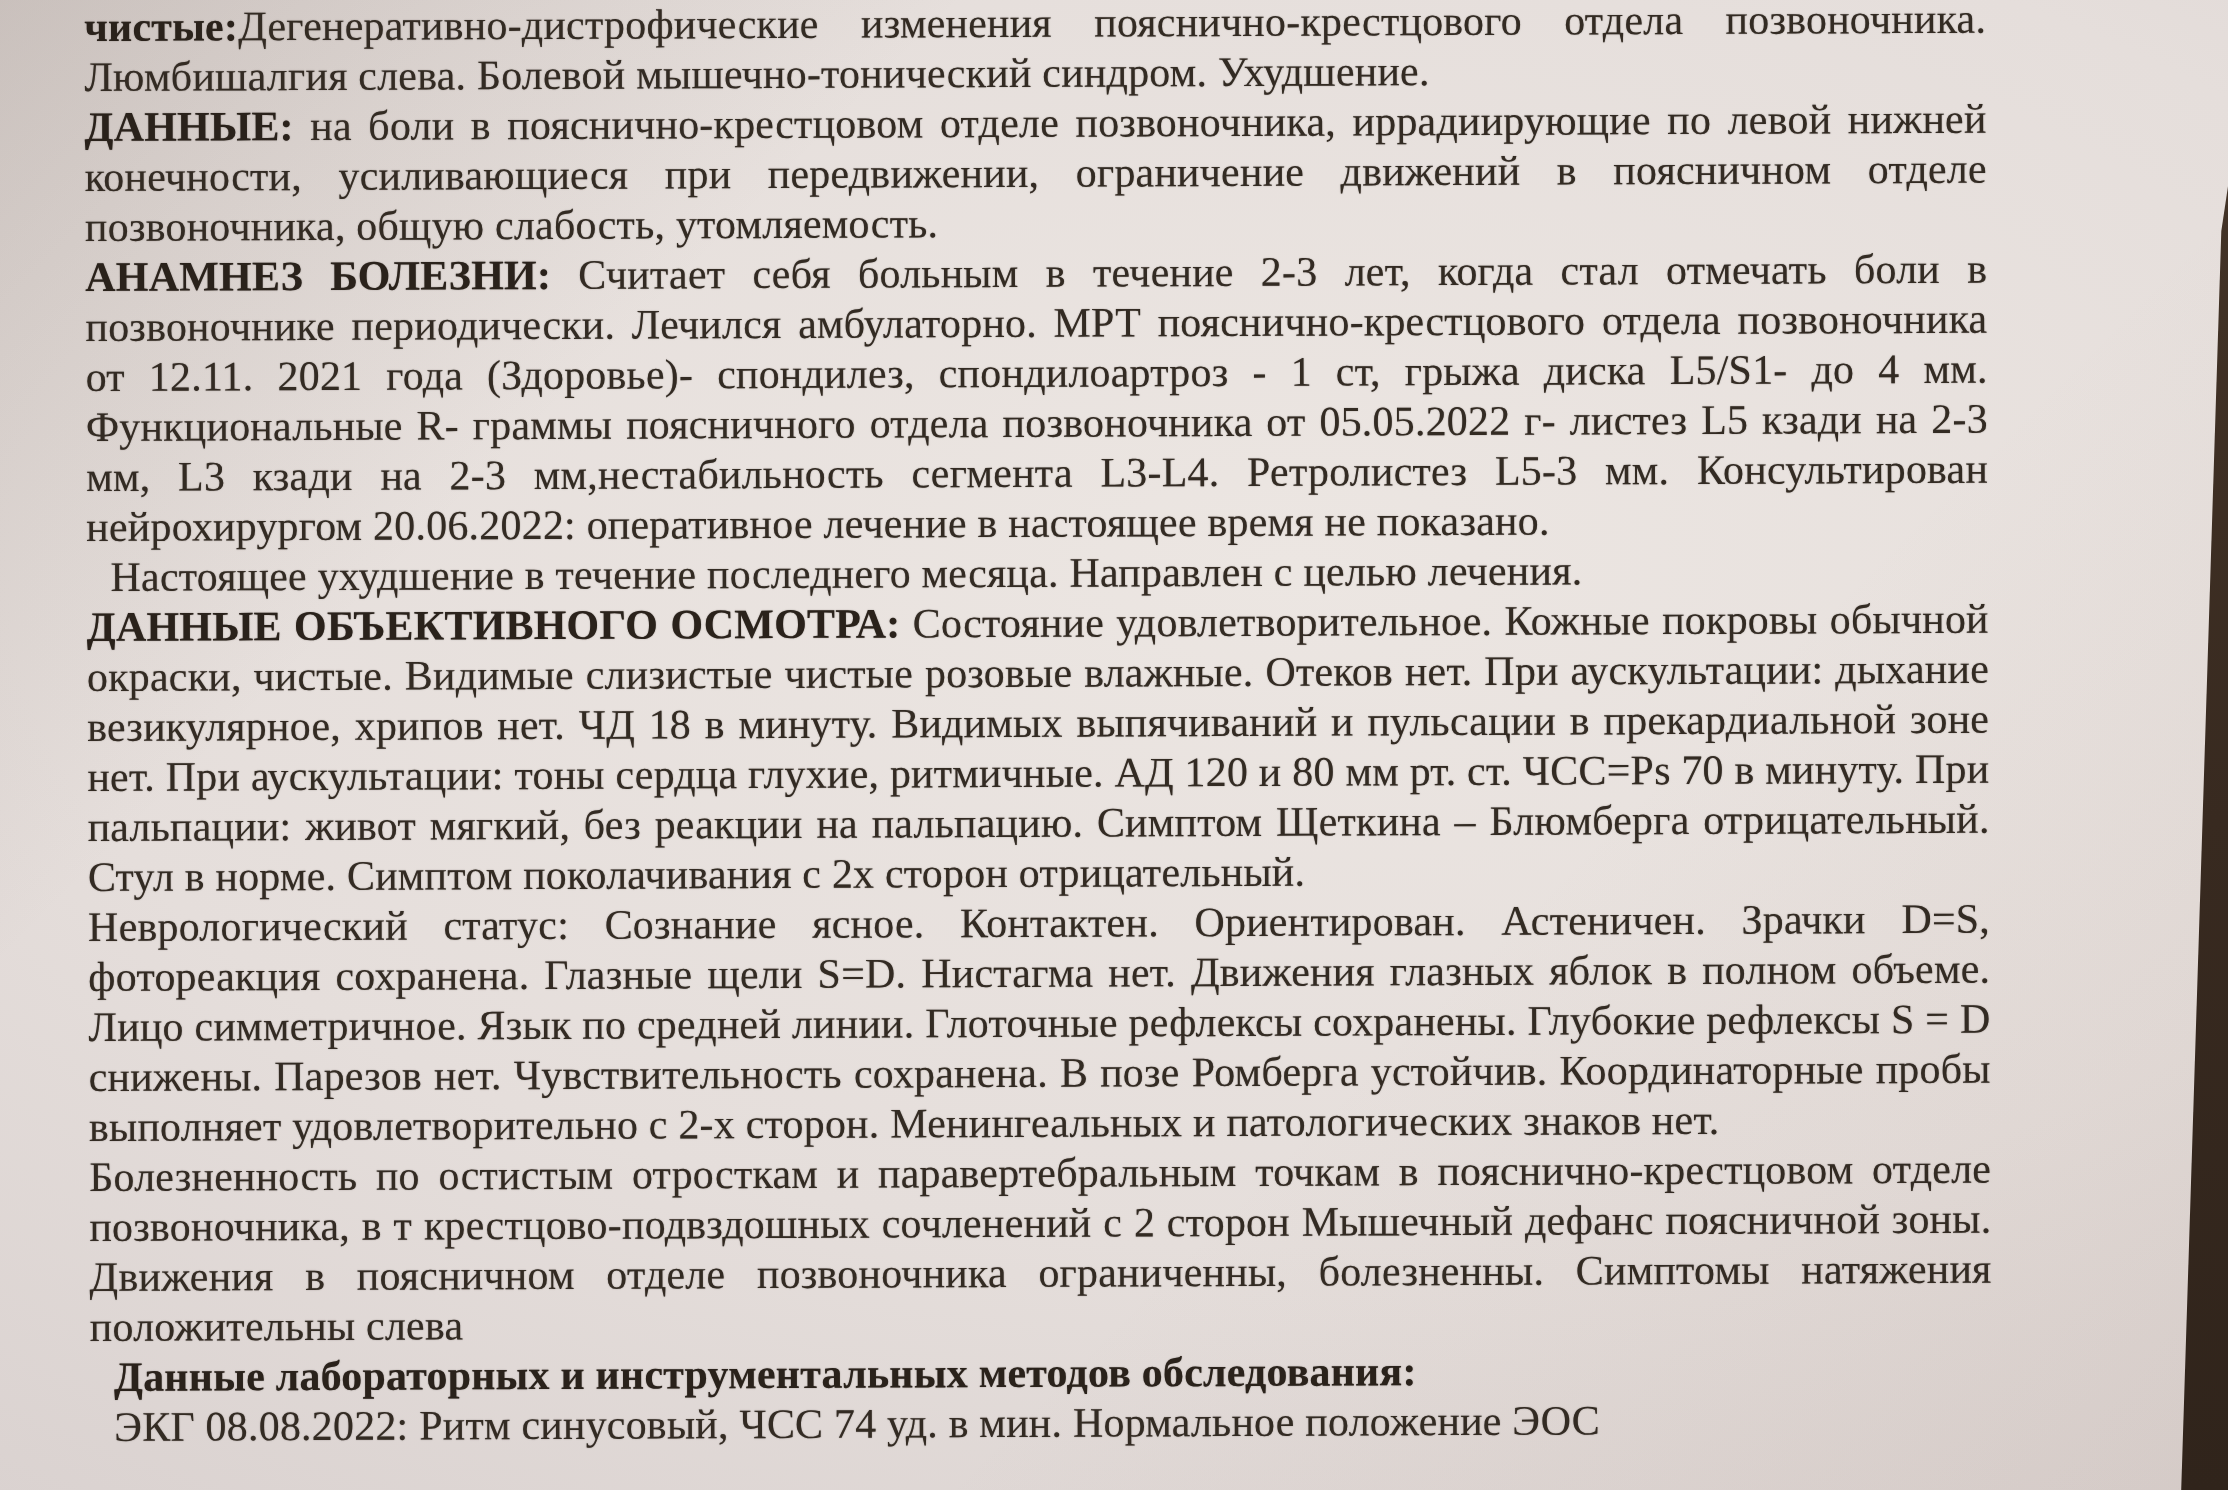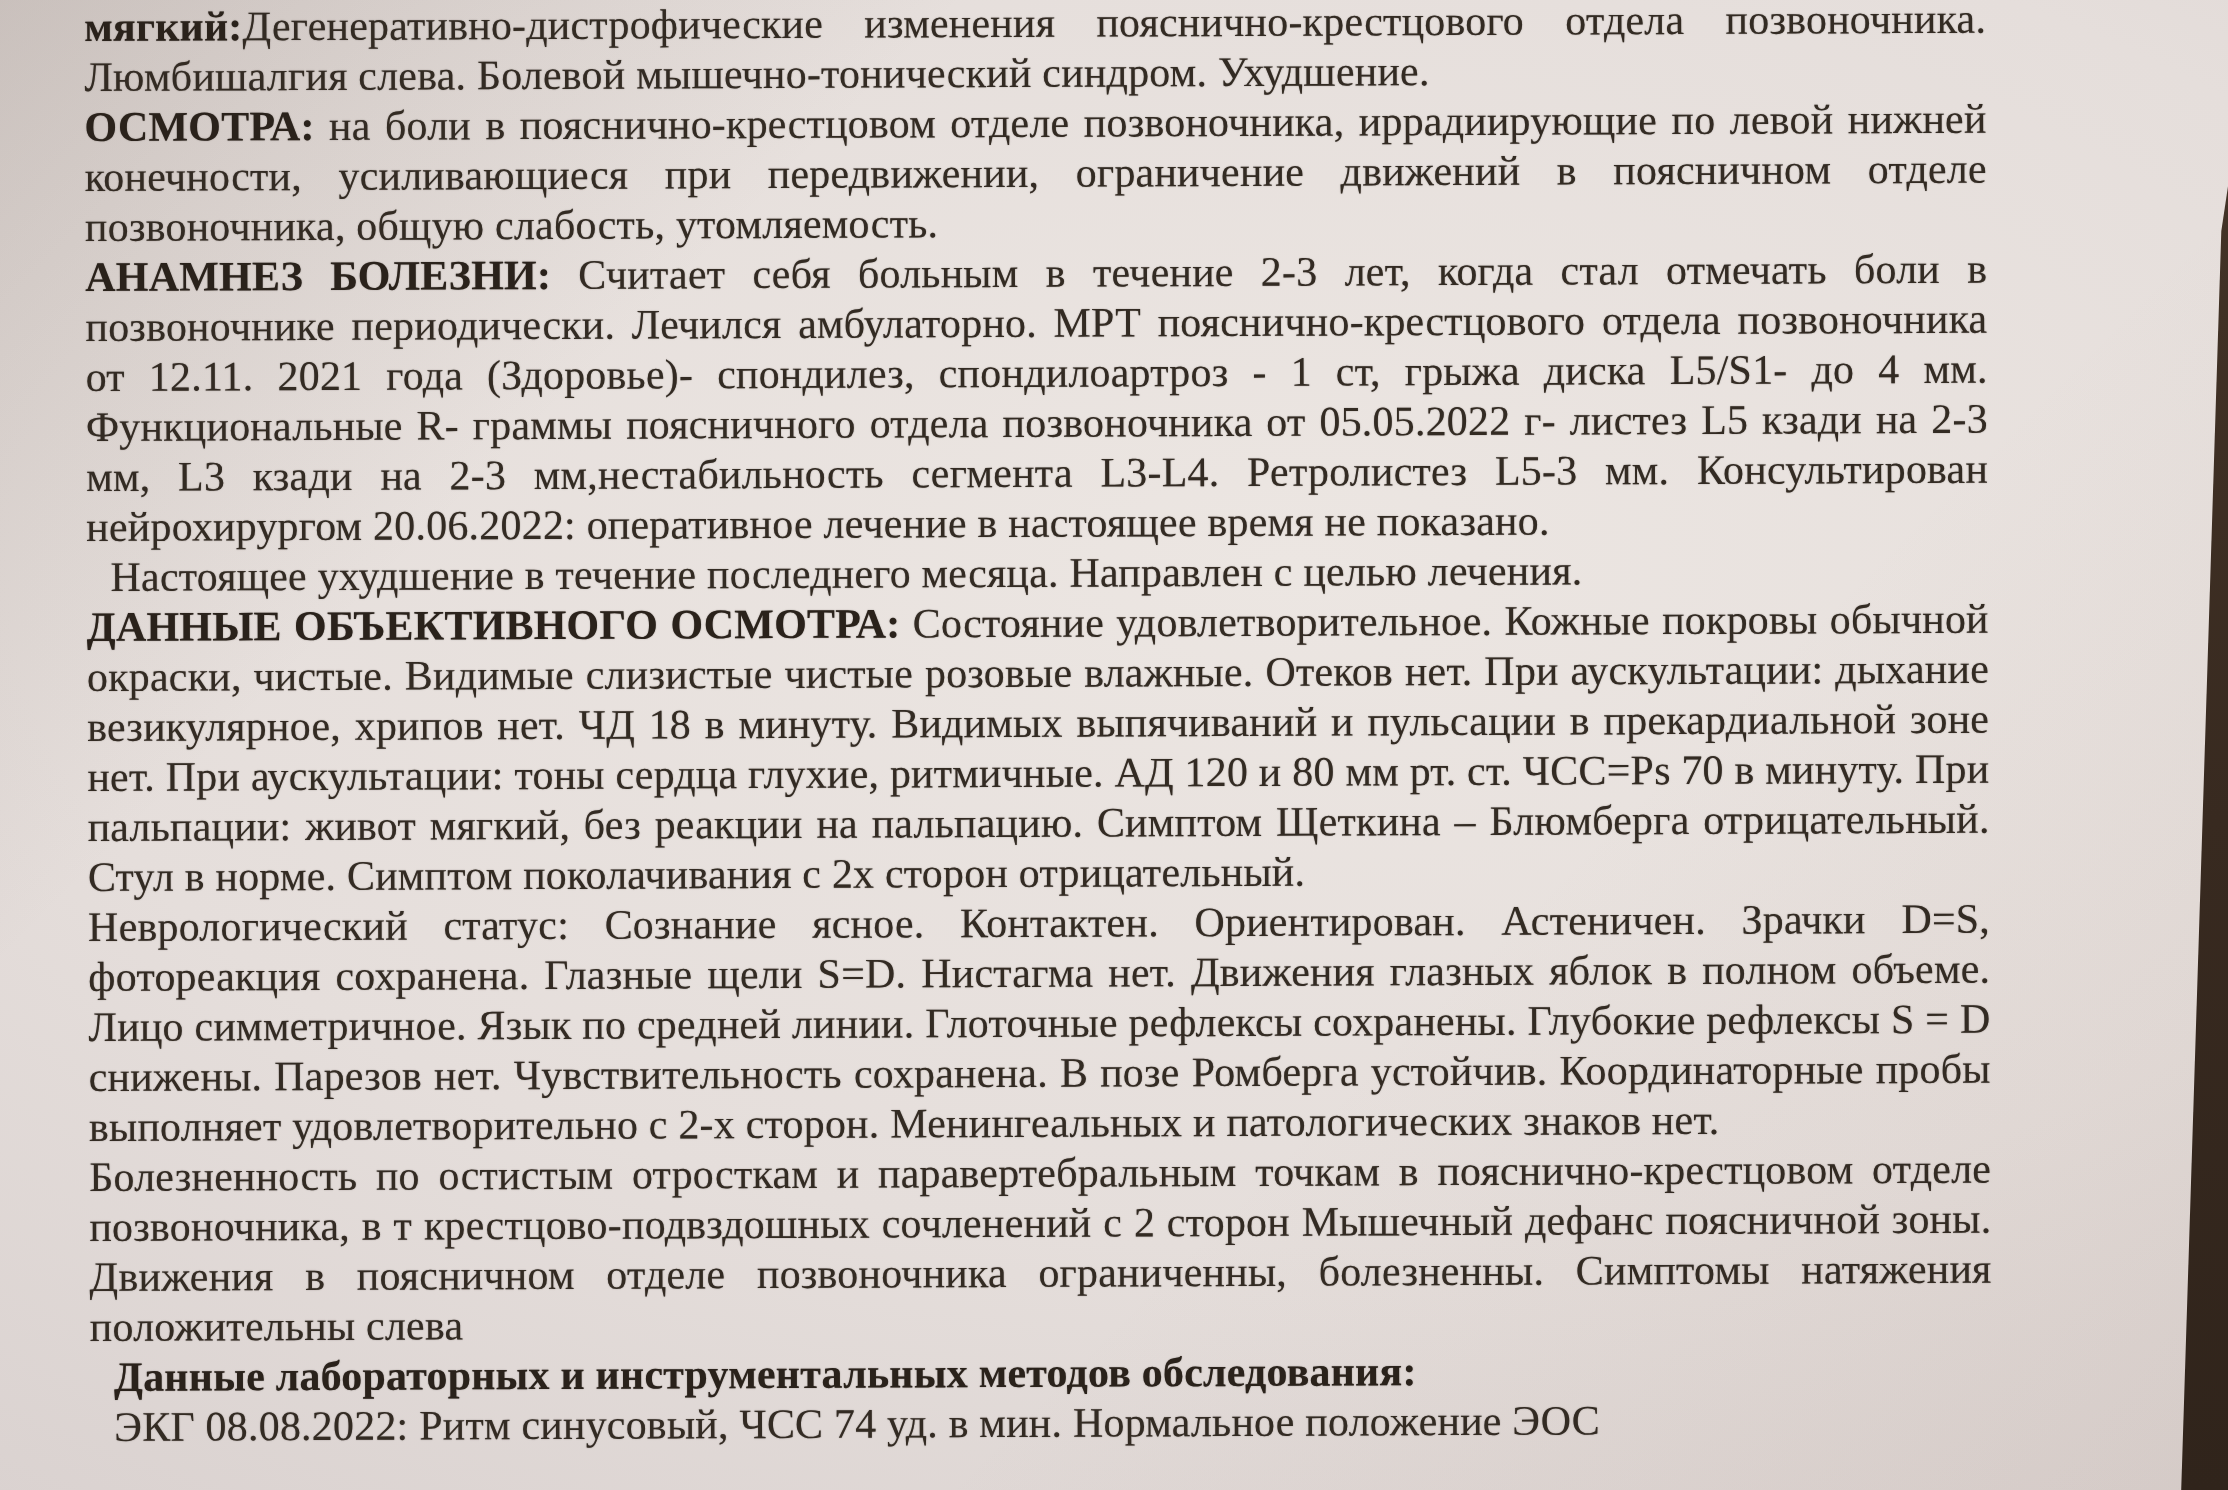--- a/index.html
+++ b/index.html
@@ -55,23 +55,23 @@
     color: #2a221b;
   }
 </style>
 </head>
 <body>
 
 <div class="paper"></div>
 <div class="table-edge"></div>
 
 <div class="text-block" id="text-block">
-  <p class="para"><b class="label">мягкий:</b><span class="ptext">Дегенеративно-дистрофические изменения пояснично-крестцового отдела позвоночника. Люмбишалгия слева. Болевой мышечно-тонический синдром. Ухудшение.</span></p>
+  <p class="para"><b class="label">чистые:</b><span class="ptext">Дегенеративно-дистрофические изменения пояснично-крестцового отдела позвоночника. Люмбишалгия слева. Болевой мышечно-тонический синдром. Ухудшение.</span></p>
 
-  <p class="para"><b class="label">ОСМОТРА:</b><span class="ptext"> на  боли в пояснично-крестцовом отделе позвоночника,  иррадиирующие по левой нижней конечности,  усиливающиеся при  передвижении,  ограничение движений в поясничном отделе позвоночника, общую слабость, утомляемость.</span></p>
+  <p class="para"><b class="label">ДАННЫЕ:</b><span class="ptext"> на  боли в пояснично-крестцовом отделе позвоночника,  иррадиирующие по левой нижней конечности,  усиливающиеся при  передвижении,  ограничение движений в поясничном отделе позвоночника, общую слабость, утомляемость.</span></p>
 
   <p class="para"><b class="label">АНАМНЕЗ БОЛЕЗНИ:</b><span class="ptext"> Считает себя больным  в течение 2-3 лет, когда стал отмечать боли в позвоночнике периодически. Лечился амбулаторно. МРТ  пояснично-крестцового отдела позвоночника от 12.11. 2021 года (Здоровье)- спондилез, спондилоартроз - 1 ст, грыжа диска L5/S1- до 4 мм. Функциональные R- граммы поясничного отдела позвоночника от 05.05.2022 г- листез L5 кзади на 2-3 мм, L3 кзади на 2-3 мм,нестабильность  сегмента L3-L4. Ретролистез L5-3 мм. Консультирован нейрохирургом 20.06.2022: оперативное лечение в настоящее время не показано.</span></p>
 
   <p class="para indent"><span class="ptext">Настоящее ухудшение в течение последнего месяца. Направлен с целью лечения.</span></p>
 
   <p class="para"><b class="label">ДАННЫЕ ОБЪЕКТИВНОГО ОСМОТРА:</b><span class="ptext"> Состояние удовлетворительное. Кожные покровы обычной окраски, чистые. Видимые слизистые чистые розовые влажные.  Отеков нет.  При аускультации: дыхание везикулярное,  хрипов нет. ЧД 18 в минуту. Видимых выпячиваний и пульсации в прекардиальной зоне нет.  При аускультации: тоны сердца глухие, ритмичные. АД  120 и 80  мм рт. ст. ЧСС=Ps  70  в минуту.  При пальпации: живот мягкий, без реакции на пальпацию. Симптом Щеткина – Блюмберга отрицательный.  Стул в норме.  Симптом поколачивания с 2х сторон отрицательный.</span></p>
 
   <p class="para"><span class="ptext">Неврологический статус:  Сознание ясное. Контактен. Ориентирован. Астеничен.  Зрачки D=S, фотореакция сохранена. Глазные щели S=D. Нистагма нет. Движения глазных яблок в полном объеме. Лицо симметричное. Язык по средней линии. Глоточные рефлексы сохранены. Глубокие рефлексы S = D снижены. Парезов нет.  Чувствительность сохранена.  В позе Ромберга устойчив. Координаторные пробы выполняет удовлетворительно  с 2-х сторон. Менингеальных и патологических знаков нет.</span></p>
 
   <p class="para"><span class="ptext">Болезненность по остистым отросткам и паравертебральным точкам в пояснично-крестцовом отделе позвоночника, в т крестцово-подвздошных сочленений с 2 сторон  Мышечный дефанс поясничной зоны.  Движения в поясничном отделе позвоночника ограниченны, болезненны. Симптомы натяжения положительны  слева</span></p>

